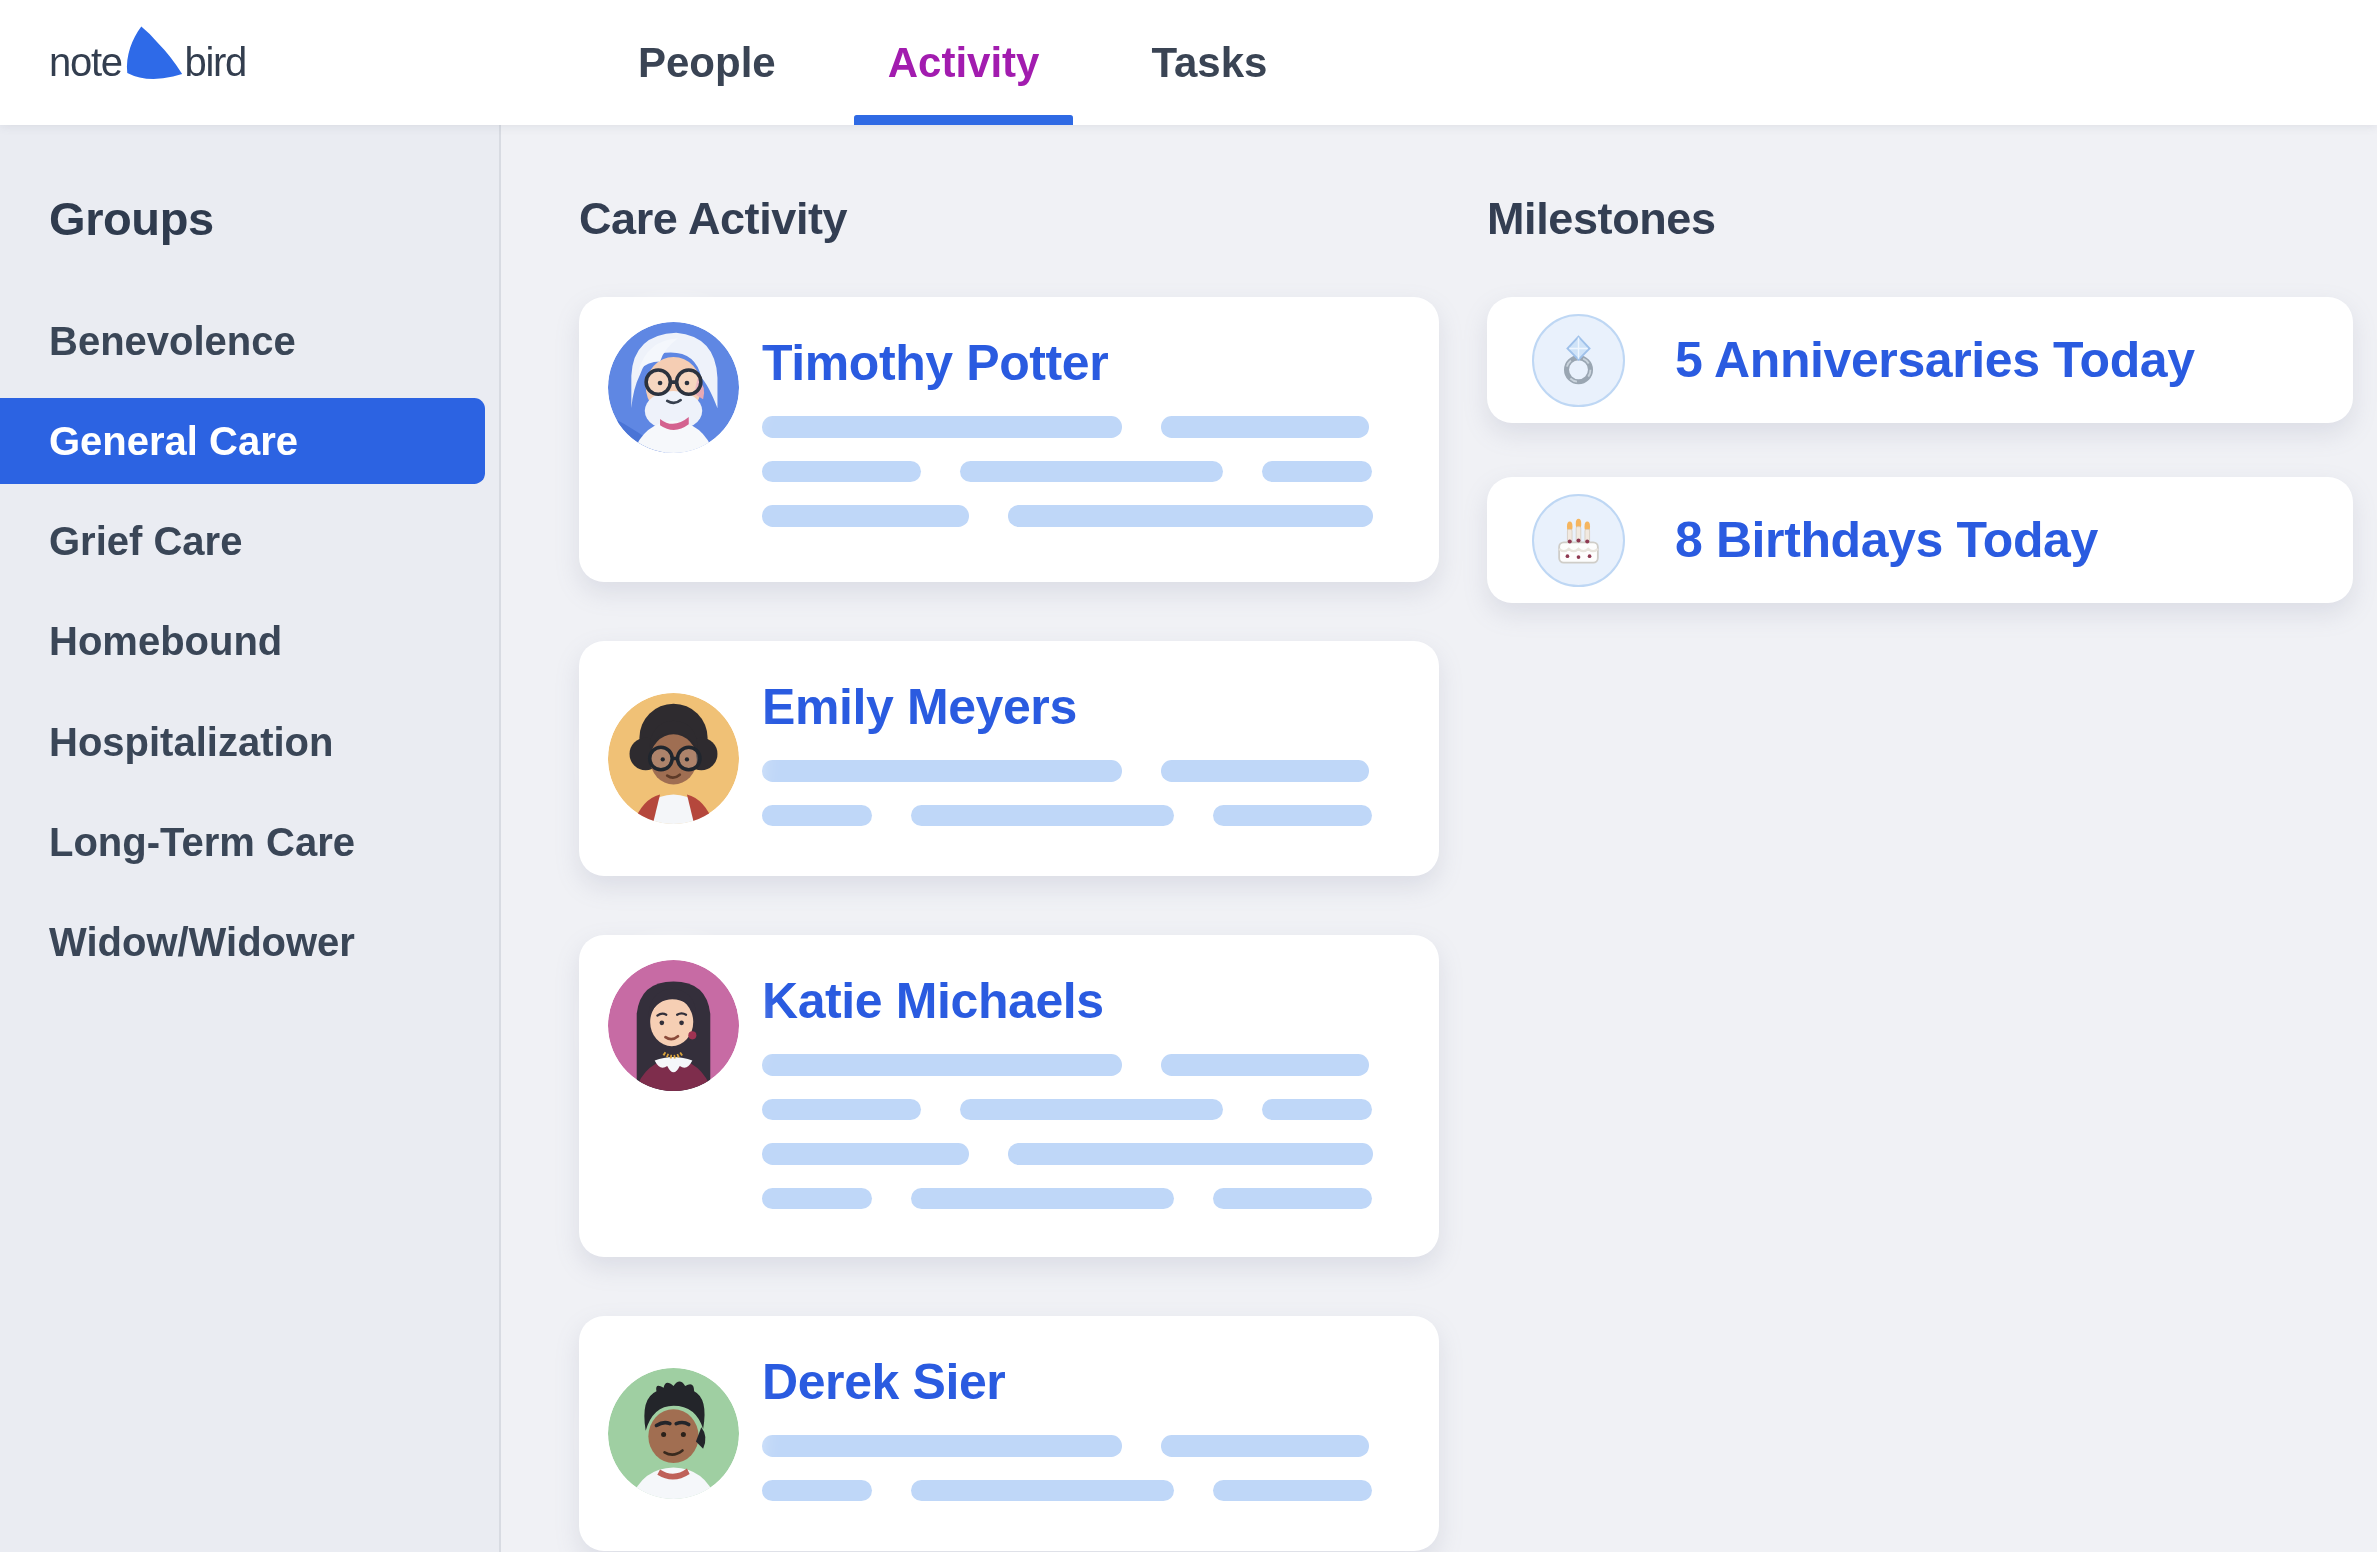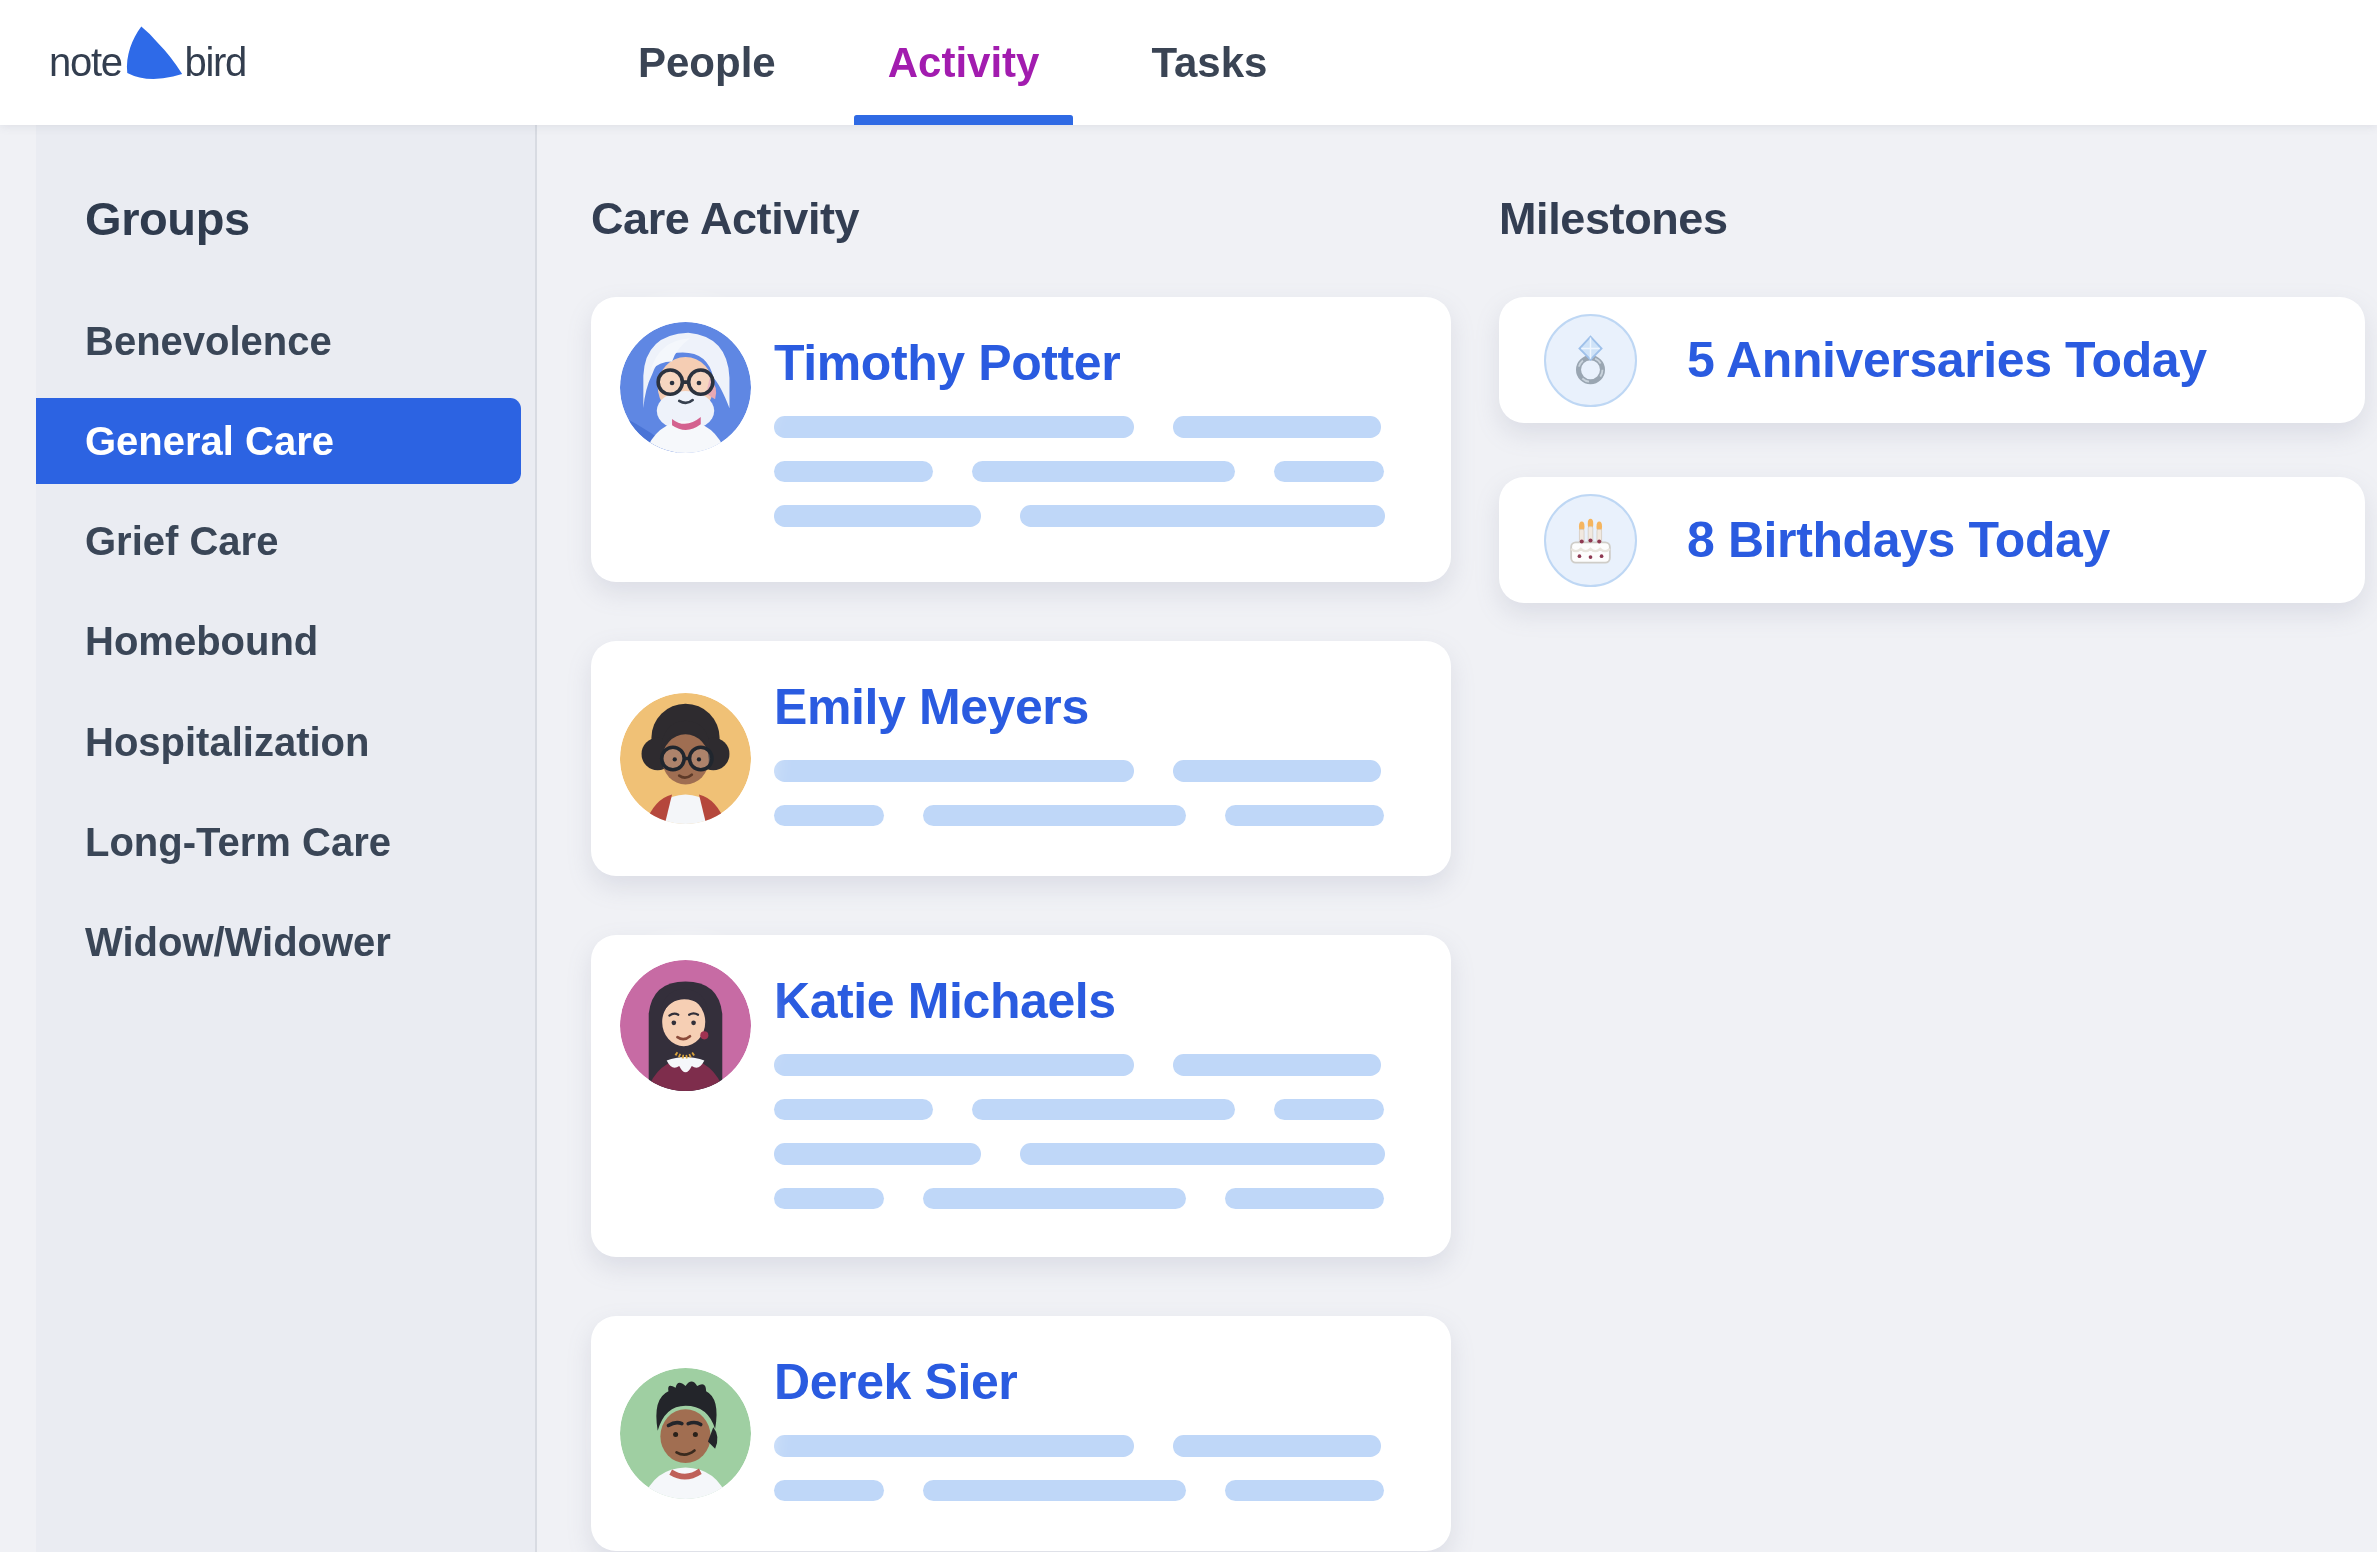--- a/index.html
+++ b/index.html
@@ -26,39 +26,39 @@
   .tab {
     position:relative; height:125px; display:flex; align-items:center;
     font-size:42px; font-weight:700; color:#3a4454; cursor:pointer;
   }
   .tab.active { color:#a21caf; }
   .tab.active::after {
     content:""; position:absolute; left:-34px; right:-34px; bottom:0;
     height:9.8px; background:#2f6ae4; border-radius:2.7px 2.7px 0 0;
   }
   
-  .workspace { display:flex; height:1427px;padding-left:36px; }
+  .workspace { display:flex; height:1427px; }
   aside {
     width:501px; background:#eaecf2; border-right:2.7px solid #d8dbe2; flex:none;
   }
   .side-heading {
     margin-top:66px; padding-left:49px;
     font-size:47px; font-weight:700; color:#2f3b4e; letter-spacing:-0.4px;
   }
   .side-list { margin-top:52px; }
   .side-item {
     height:86px; margin-bottom:14.3px; display:flex; align-items:center;
     padding-left:49px; font-size:40px; font-weight:600; color:#3a4657;
     cursor:pointer;
   }
   .side-item.active {
     background:#2c63e2; color:#ffffff; font-weight:700;
     margin-right:14.3px; border-radius:0 10.7px 10.7px 0;
   }
-  main { flex:1; background:#f0f1f5; padding-left:54px; display:flex; }
+  main { flex:1; background:#f0f1f5; padding-left:54px; display:flex;justify-content:center; }
   .col-heading {
     margin-top:68px; font-size:45px; font-weight:700; color:#333e52;
     letter-spacing:-0.4px; line-height:52px;
   }
   .activity-col { width:860px; margin-right:48px; flex:none; }
   .milestones-col { width:866px; flex:none; }
   .cards { margin-top:52px; }
   
   .card {
     position:relative; background:#ffffff; border-radius:25px;

